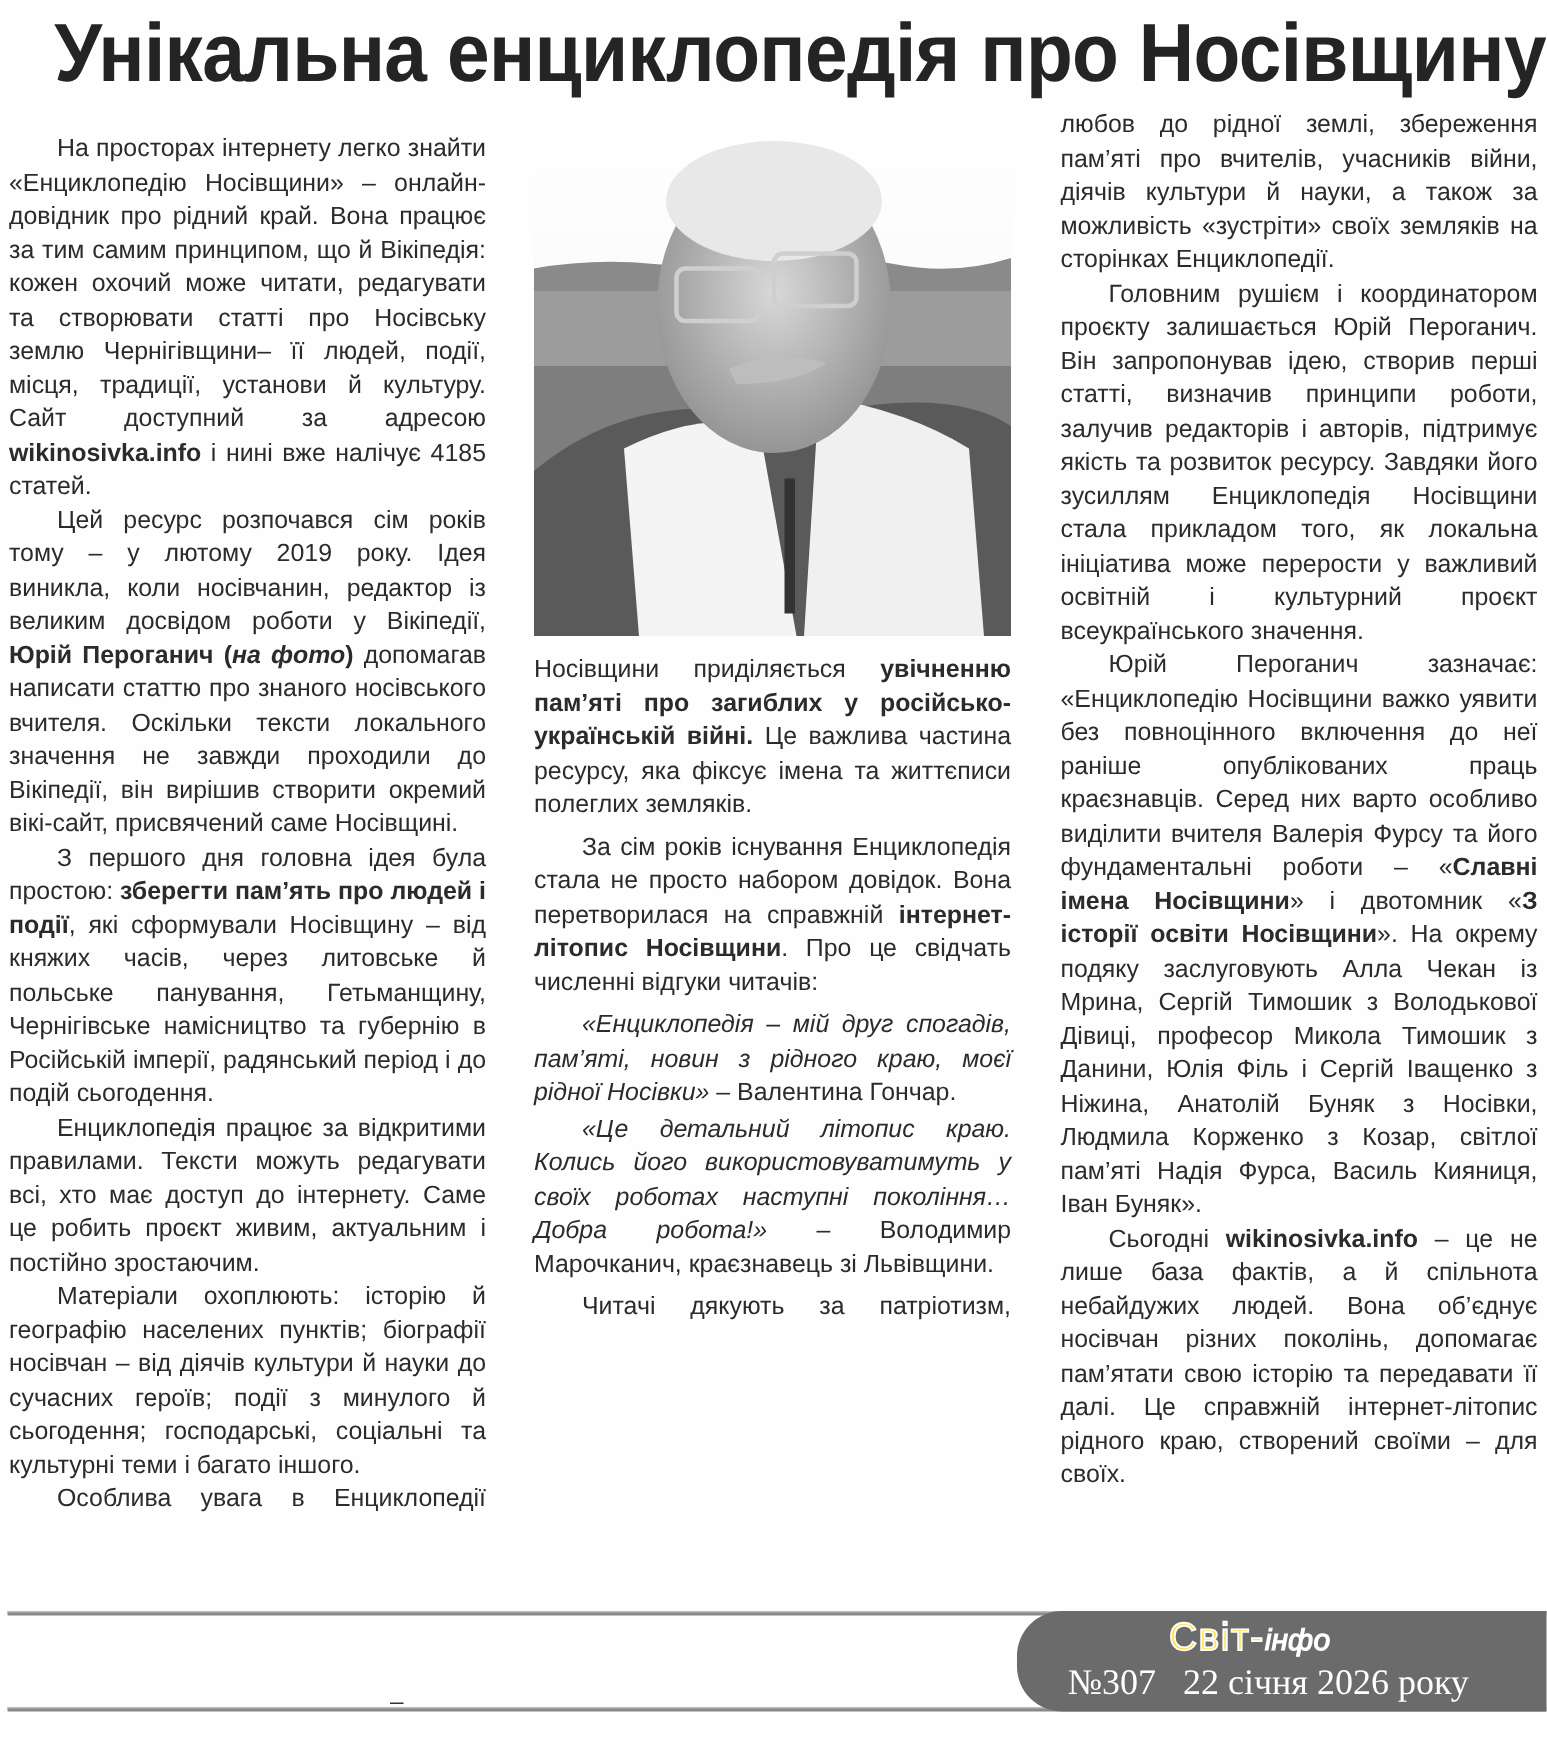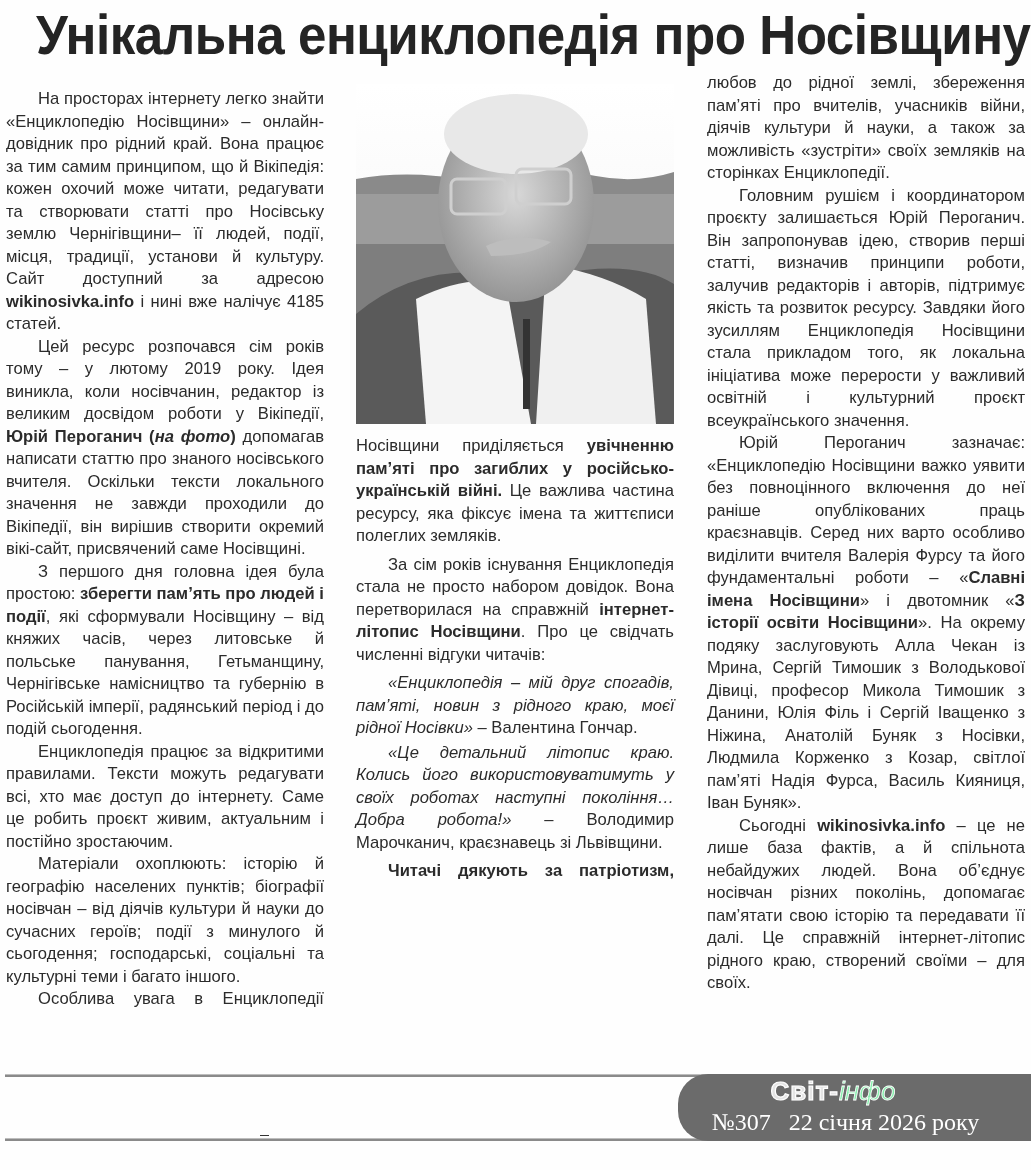--- a/index.html
+++ b/index.html
@@ -20,23 +20,23 @@
   .b { font-weight: 700; }
   .i { font-style: italic; }
   .rule { position: absolute; left: 5px; height: 2px; background: #8a8a8a; border-top: 1px solid #bdbdbd; }
   .rule1 { top: 1074px; width: 1026px; }
   .rule2 { top: 1138px; width: 1026px; }
   .dash { position: absolute; left: 260px; top: 1135px; width: 9px; height: 1px; background: #333; }
   .pill { position: absolute; left: 678px; top: 1074px; width: 360px; height: 67px; background: #6b6b6b;
           border-radius: 30px 0 0 30px; color: #fff; text-align: center; }
   .pill-brand { position: absolute; left: 0; width: 310px; top: 3px; font-size: 24px; line-height: 28px;
                 font-family: "Liberation Sans", sans-serif; }
-  .pill-brand .brand-main { font-weight: 700; color: #e5e5e5; -webkit-text-stroke: 1.2px #fff;
+  .pill-brand .brand-main { font-weight: 400; color: #fde047; -webkit-text-stroke: 1.2px #fff;
                             letter-spacing: 1px; font-size: 26px; }
-  .pill-brand .brand-sub { font-style: italic; font-size: 26px; color: #86efac; -webkit-text-stroke: 0.8px #fff; }
+  .pill-brand .brand-sub { font-style: italic; font-size: 20px; color: #ffffff; -webkit-text-stroke: 0.8px #fff; }
   .pill-issue { position: absolute; left: 0; width: 335px; top: 34px; font-family: "Liberation Serif", serif;
                 font-weight: 400; font-size: 24px; line-height: 28px; white-space: pre; }
 </style>
 </head>
 <body>
 
 <div class="headline">Унікальна енциклопедія про Носівщину</div>
 
 <div class="col c1">
   <p><span>На просторах інтернету легко знайти «Енциклопедію Носівщини» – онлайн-довідник про рідний край. Вона працює за тим самим принципом, що й Вікіпедія: кожен охочий може читати, редагувати та створювати статті про Носівську землю Чернігівщини– її людей, події, місця, традиції, установи й культуру. Сайт доступний за адресою </span><span class="b">wikinosivka.info</span><span> і нині вже налічує 4185 статей.</span></p>
@@ -73,21 +73,21 @@
     <rect x="160" y="85" width="55" height="35" rx="6" fill="none" stroke="#cfcfcf" stroke-width="3"></rect>
     <path d="M130 162 Q160 148 195 158 Q175 172 135 172 Z" fill="#bdbdbd"></path>
   </svg>
 </div>
 
 <div class="col c2">
   <p class="cont"><span>Носівщини приділяється </span><span class="b">увічненню пам’яті про загиблих у російсько-українській війні.</span><span> Це важлива частина ресурсу, яка фіксує імена та життєписи полеглих земляків.</span></p>
   <p style="margin-top:6px;"><span>За сім років існування Енциклопедія стала не просто набором довідок. Вона перетворилася на справжній </span><span class="b">інтернет-літопис Носівщини</span><span>. Про це свідчать численні відгуки читачів:</span></p>
   <p style="margin-top:6px;"><span class="i">«Енциклопедія – мій друг спогадів, пам’яті, новин з рідного краю, моєї рідної Носівки»</span><span> – Валентина Гончар.</span></p>
   <p style="margin-top:2px;"><span class="i">«Це детальний літопис краю. Колись його використовуватимуть у своїх роботах наступні покоління… Добра робота!»</span><span> – Володимир Марочканич, краєзнавець зі Львівщини.</span></p>
-  <p style="margin-top:6px; text-align-last: justify; font-weight: bold;">Читачі дякують за патріотизм,</p>
+  <p style="margin-top:6px; text-align-last: justify;">Читачі дякують за патріотизм,</p>
 </div>
 
 <div class="col c3">
   <p class="cont">любов до рідної землі, збереження пам’яті про вчителів, учасників війни, діячів культури й науки, а також за можливість «зустріти» своїх земляків на сторінках Енциклопедії.</p>
   <p>Головним рушієм і координатором проєкту залишається Юрій Пероганич. Він запропонував ідею, створив перші статті, визначив принципи роботи, залучив редакторів і авторів, підтримує якість та розвиток ресурсу. Завдяки його зусиллям Енциклопедія Носівщини стала прикладом того, як локальна ініціатива може перерости у важливий освітній і культурний проєкт всеукраїнського значення.</p>
   <p><span>Юрій Пероганич зазначає: «Енциклопедію Носівщини важко уявити без повноцінного включення до неї раніше опублікованих праць краєзнавців. Серед них варто особливо виділити вчителя Валерія Фурсу та його фундаментальні роботи – «</span><span class="b">Славні імена Носівщини</span><span>» і двотомник «</span><span class="b">З історії освіти Носівщини</span><span>». На окрему подяку заслуговують Алла Чекан із Мрина, Сергій Тимошик з Володькової Дівиці, професор Микола Тимошик з Данини, Юлія Філь і Сергій Іващенко з Ніжина, Анатолій Буняк з Носівки, Людмила Корженко з Козар, світлої пам’яті Надія Фурса, Василь Кияниця, Іван Буняк».</span></p>
   <p><span>Сьогодні </span><span class="b">wikinosivka.info</span><span> – це не лише база фактів, а й спільнота небайдужих людей. Вона об’єднує носівчан різних поколінь, допомагає пам’ятати свою історію та передавати її далі. Це справжній інтернет-літопис рідного краю, створений своїми – для своїх.</span></p>
 </div>
 
 <div class="rule rule1"></div>

